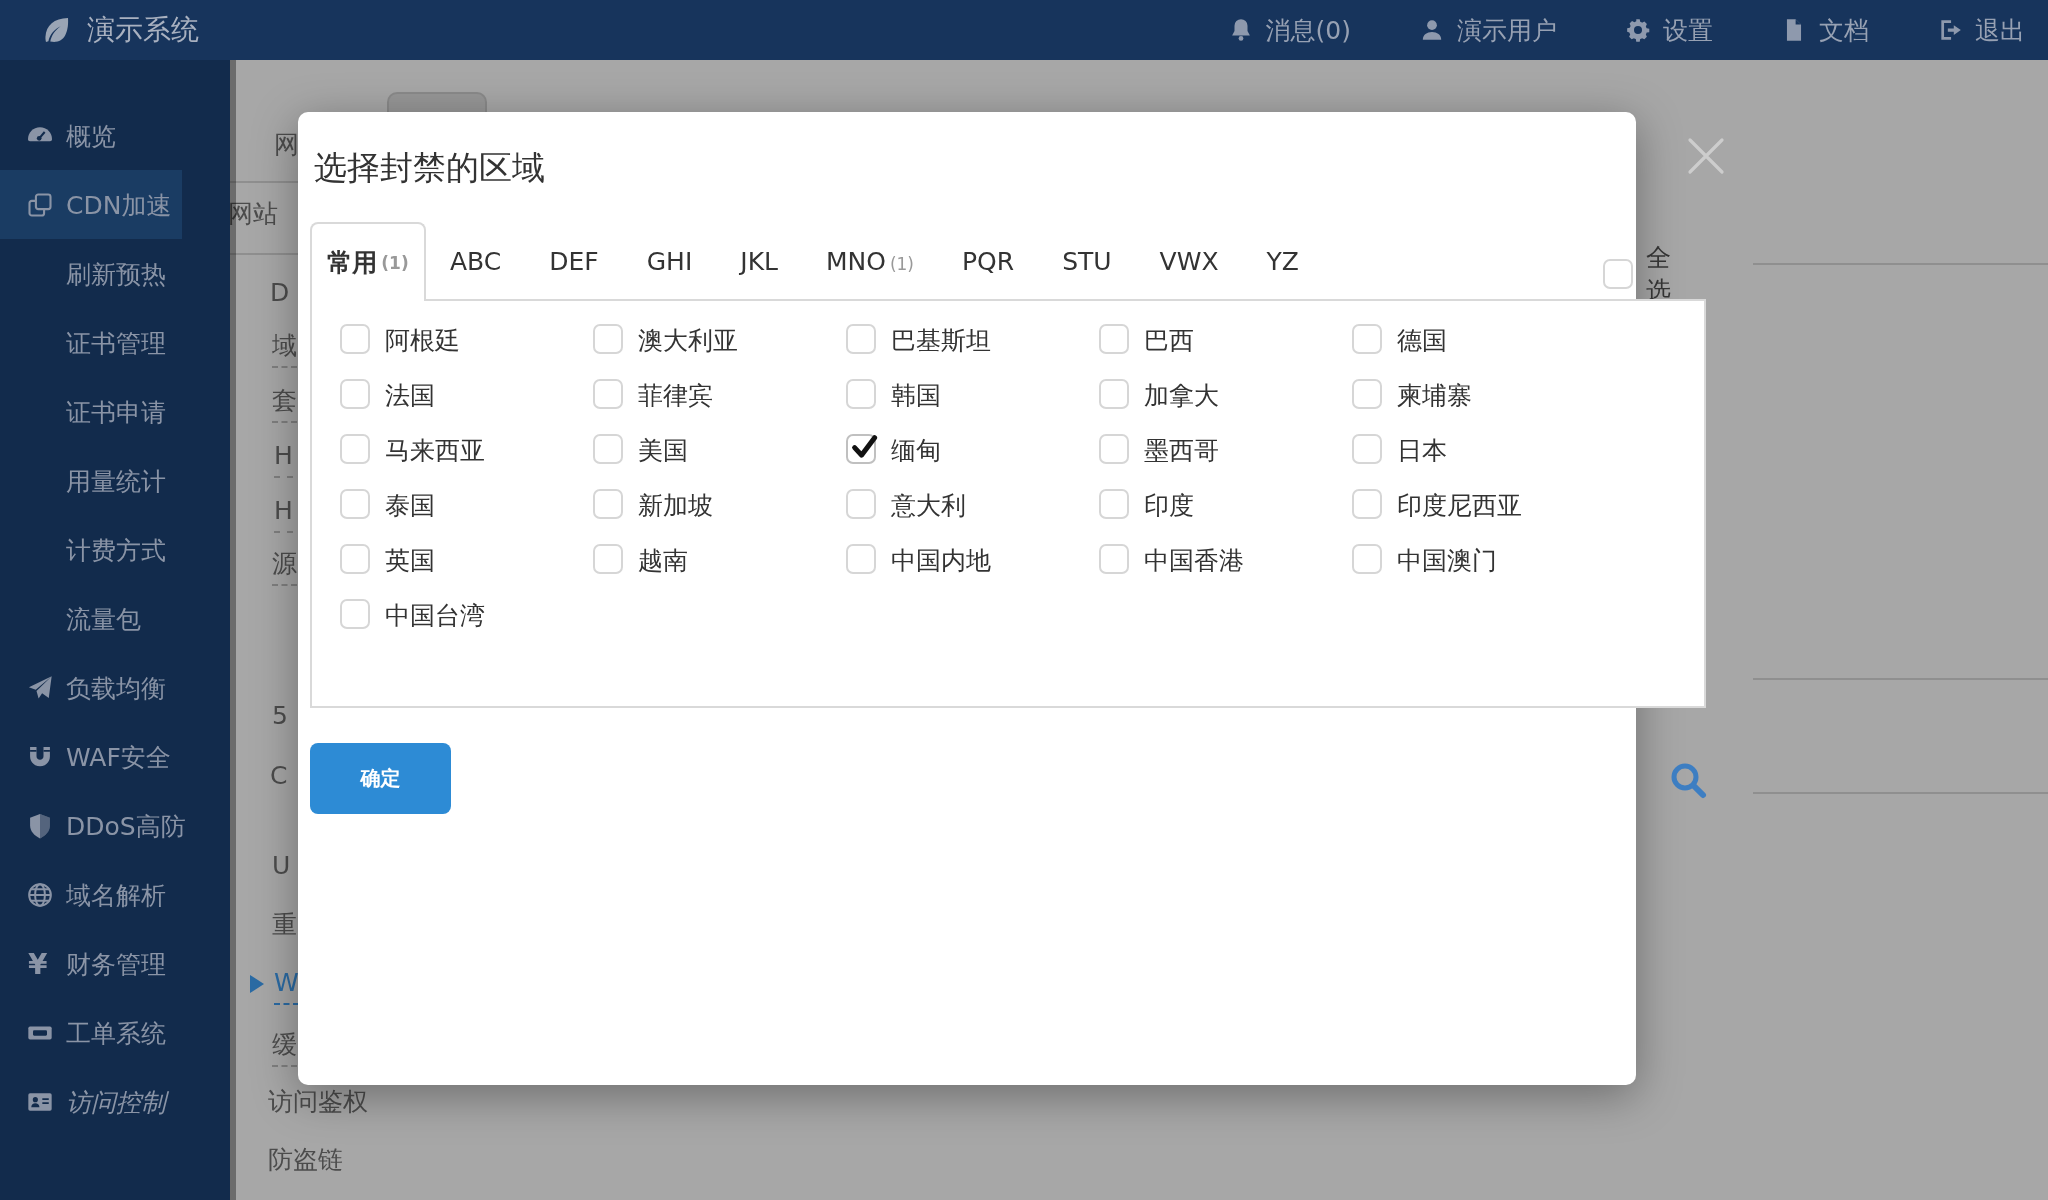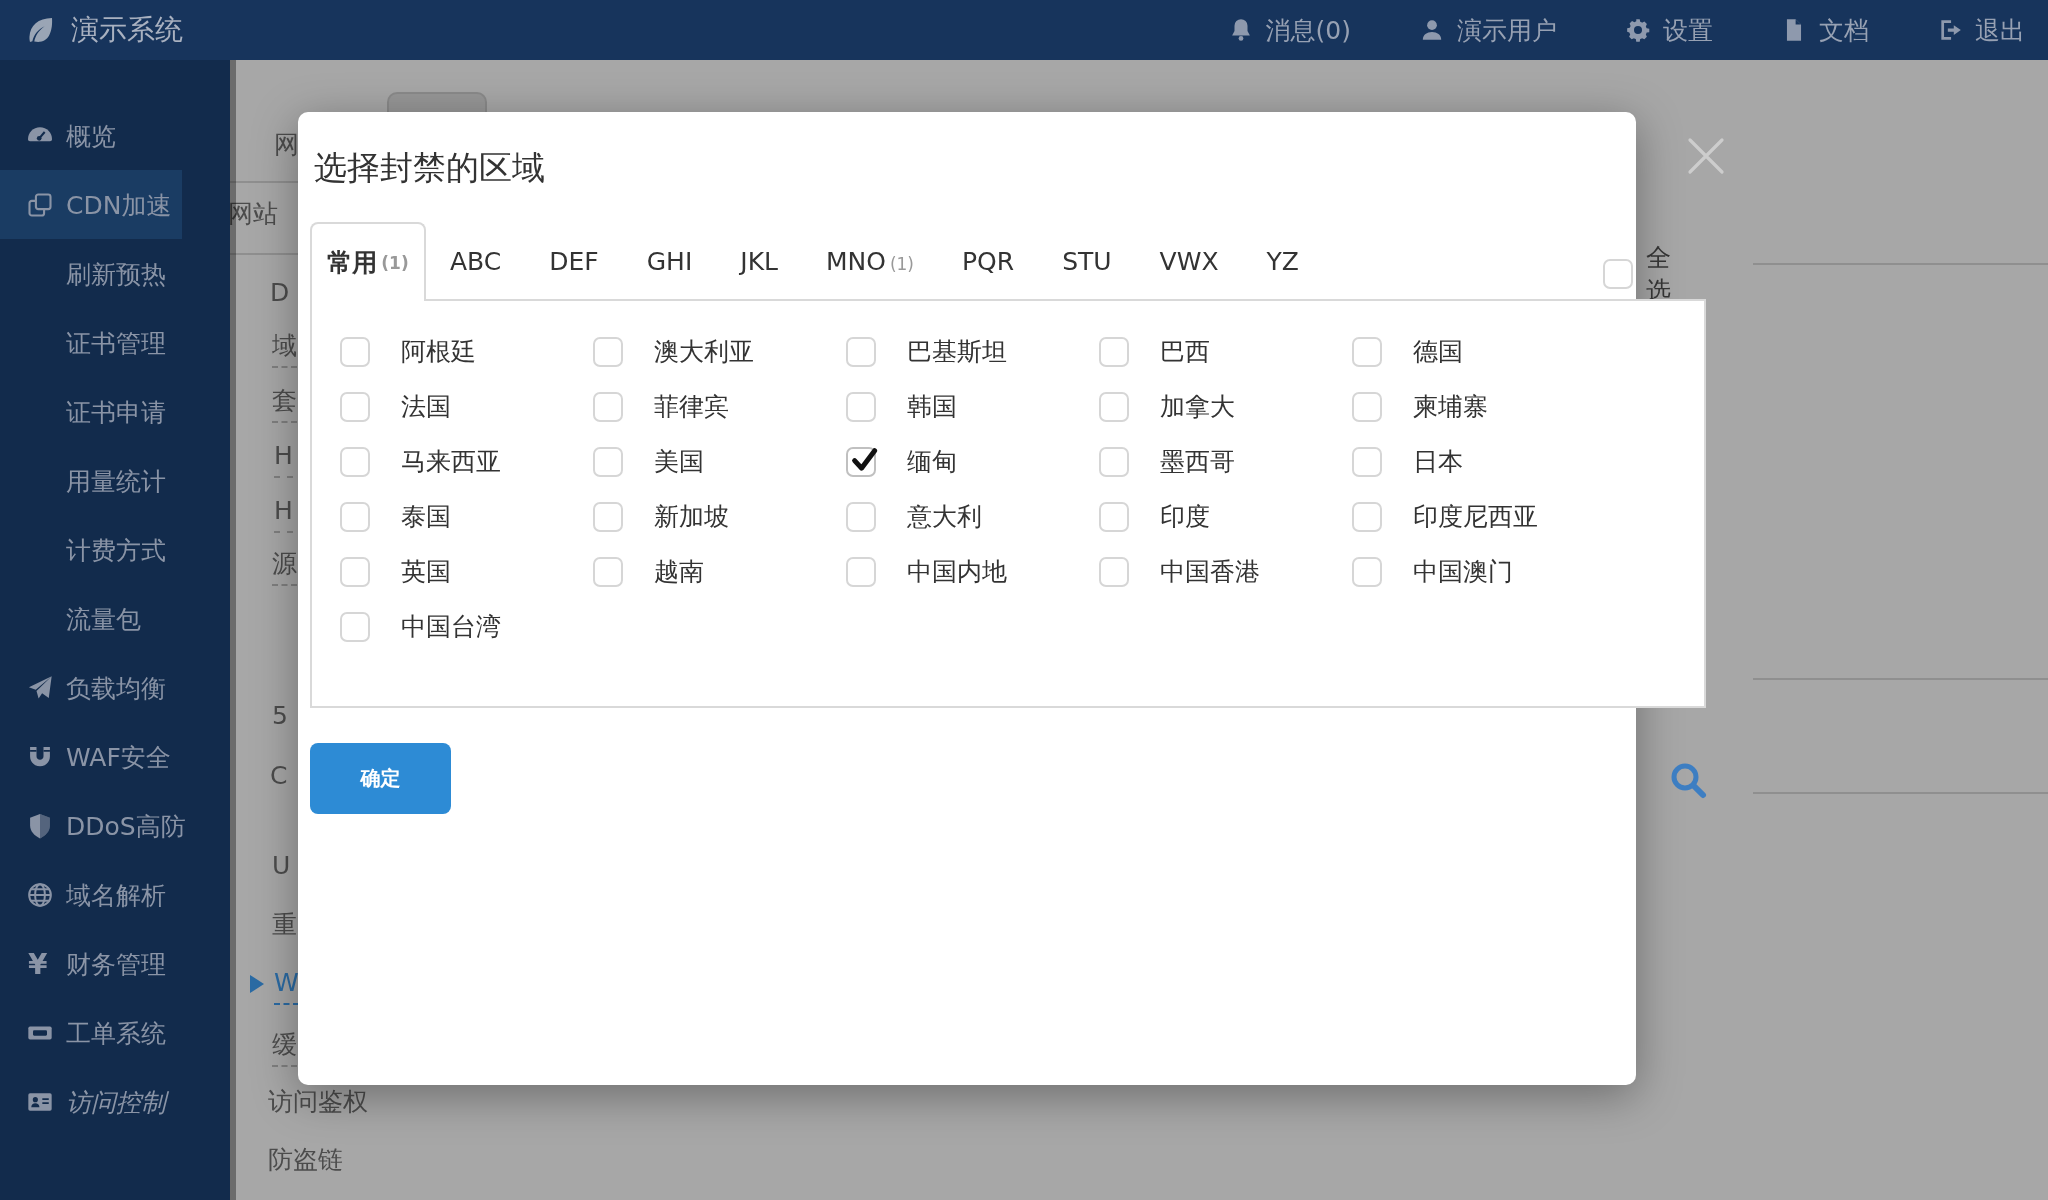--- a/index.html
+++ b/index.html
@@ -5,21 +5,21 @@
   * { box-sizing: border-box; }
   html,body { margin:0; padding:0; }
   body {
     width:2048px; height:1200px; overflow:hidden; position:relative;
     background:#a7a7a7;
     font-family:"DejaVu Sans","Liberation Sans",sans-serif;
   }
   
   .navbar { position:absolute; left:0; top:0; width:2048px; height:60px;
     background:#17345c; z-index:6; display:flex; align-items:center; justify-content:space-between; }
-  .brand { display:flex; align-items:center; gap:15px; padding-left:24px;
+  .brand { display:flex; align-items:center; gap:15px; padding-left:40px;
     color:#a9b1c0; font-size:28px; cursor:pointer; }
   .brand .ic svg { width:32px; height:32px; }
   .nav-right { display:flex; align-items:center; gap:68px; padding-right:23px; }
   .nav-item { display:flex; align-items:center; gap:12px; color:#97a1b3; font-size:25px; cursor:pointer; white-space:nowrap; }
   .nav-item .ic svg { width:26px; height:26px; display:block; }
   .ic { display:inline-flex; align-items:center; justify-content:center; }
   
   .sidebar { position:absolute; left:0; top:60px; width:230px; height:1140px;
     background:#122b4c; z-index:5; }
   .side-edge { position:absolute; left:230px; top:60px; width:6px; height:1140px;
@@ -52,21 +52,21 @@
   .tab .cnt { font-size:17px; color:#999; margin-left:4px; }
   .tab.active { width:116px; height:79px; padding:0; display:flex; align-items:center; justify-content:center;
     border:2px solid #d9d9d9; border-bottom:none; border-radius:8px 8px 0 0;
     background:#fff; font-weight:bold; }
   .select-all { position:absolute; left:1305px; top:129px; display:flex; align-items:center; gap:13px;
     font-size:25px; color:#333; cursor:pointer; }
   .panel { position:absolute; left:12px; top:187px; width:1396px; height:409px;
     border:2px solid #d9d9d9; background:#fff; z-index:1; }
   .grid { position:absolute; left:28px; top:23px;
     display:grid; grid-template-columns:repeat(5,253px); grid-auto-rows:55px; }
-  .cell { display:flex; align-items:center; gap:31px; font-size:25px; color:#333; cursor:pointer; }
+  .cell { display:flex; align-items:flex-start; gap:15px; font-size:25px; color:#333; cursor:pointer; }
   .cb { width:30px; height:30px; flex:0 0 30px; border:2px solid #d6d6d6; border-radius:7px;
     background:#fff; position:relative; }
   .cb svg { position:absolute; left:1px; top:-5px; width:30px; height:32px; display:none; }
   .cb.checked { border-color:#c0c0c0; }
   .cb.checked svg { display:block; }
   .confirm { position:absolute; left:12px; top:631px; width:141px; height:71px;
     background:#2d8bd5; border:none; border-radius:8px; color:#fff;
     font-size:20px; font-weight:bold; font-family:inherit; cursor:pointer; }
   .search-btn { position:absolute; left:1368px; top:646px; width:46px; height:46px; cursor:pointer;
     display:flex; align-items:center; justify-content:center; }

